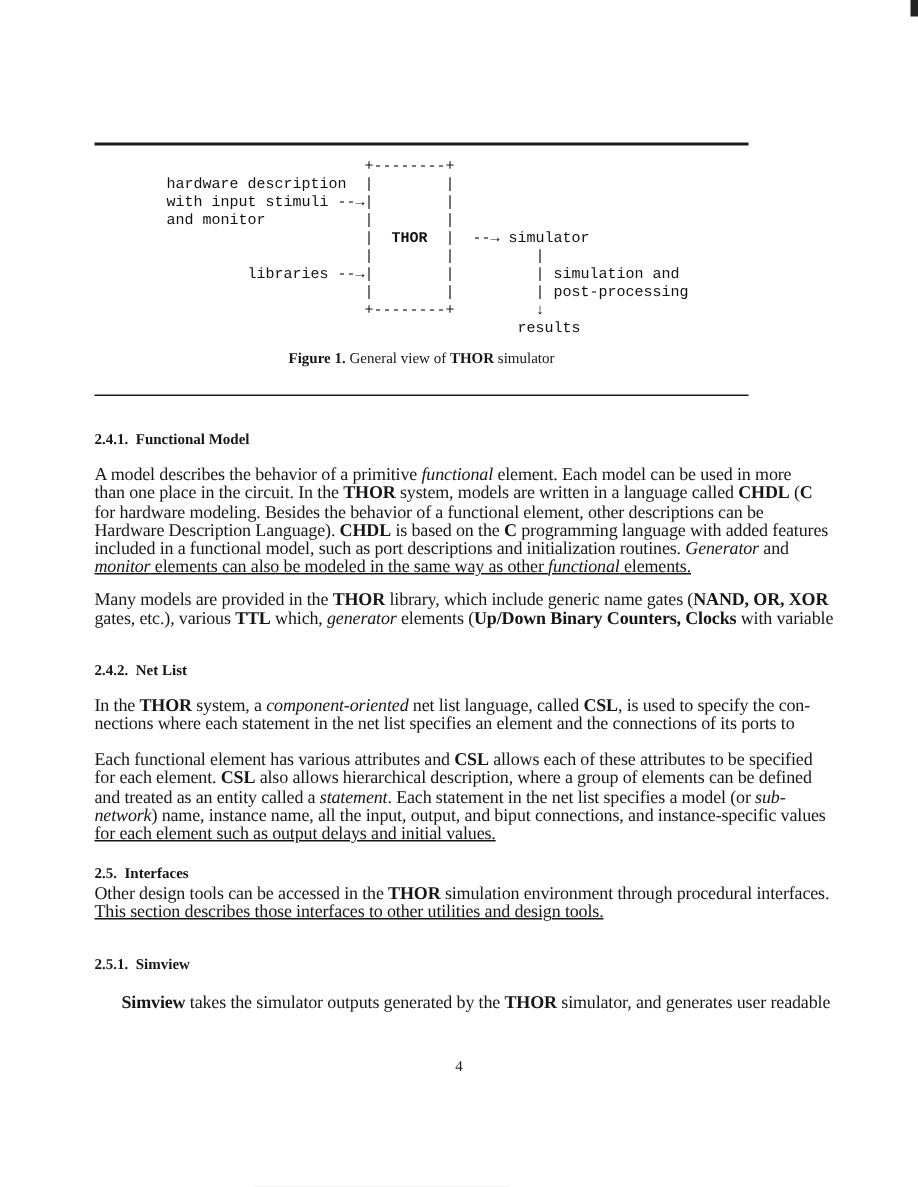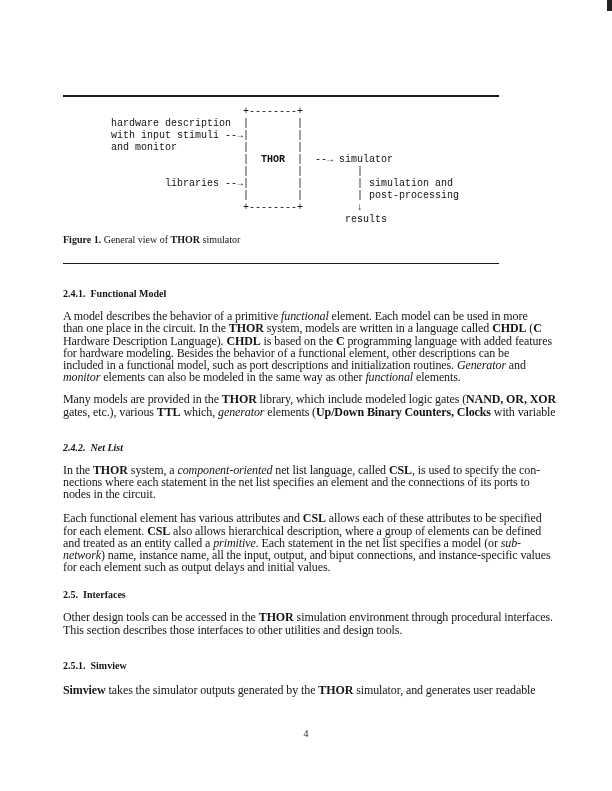--- a/index.html
+++ b/index.html
@@ -35,44 +35,44 @@
     font-size: 10px;
     line-height: 12px;
     color: #111111;
   }
   .dline { white-space: pre; }
   .caption {
     margin-top: 8px;
     font-size: 10px;
     line-height: 12px;
   }
-  .cline { }
+  .cline { text-align: center; }
   .heading {
     font-size: 10px;
     font-weight: bold;
     line-height: 12px;
     white-space: pre;
   }
   .h-241 { margin-top: 24px; }
-  .h-242 { margin-top: 24px; font-style: italic; }
+  .h-242 { margin-top: 24px; }
   .h-25  { margin-top: 16px; }
   .h-251 { margin-top: 24px; }
   .para { font-size: 12px; line-height: 12.2px; letter-spacing: -0.1px; }
   .pline {
     text-align: justify;
     text-align-last: justify;
     white-space: nowrap;
   }
-  .pline.last { text-align-last: left; }
+  .pline.last { text-align-last: left; text-decoration: underline; }
   .p-241-1 { margin-top: 10px; }
   .p-241-2 { margin-top: 10px; }
   .p-242-1 { margin-top: 10px; }
   .p-242-2 { margin-top: 12px; }
-  .p-25-1  { margin-top: 10px; }
-  .p-251-1 { margin-top: 12px; }
+  .p-25-1  { }
+  .p-251-1 { margin-top: 12px; margin-left: 18px; }
   .b { font-weight: bold; }
   .i { font-style: italic; }
   .pagenum {
     margin-top: 32px;
     width: 612px;
     text-align: center;
     font-size: 10px;
     line-height: 12px;
     color: #1a1a1a;
   }
@@ -103,40 +103,39 @@
     <div class="caption">
         <div class="cline"><span class="b">Figure 1.</span><span> General view of </span><span class="b">THOR</span><span> simulator</span></div>
       </div>
 
     <div class="rule rule-bottom"></div>
 
     <div class="heading h-241">2.4.1.  Functional Model</div>
     <div class="para p-241-1">
         <div class="pline"><span>A model describes the behavior of a primitive </span><span class="i">functional</span><span> element.  Each model can be used in more</span></div>
         <div class="pline"><span>than one place in the circuit.  In the </span><span class="b">THOR</span><span> system, models are written in a language called </span><span class="b">CHDL</span><span> (</span><span class="b">C</span></div>
+        <div class="pline"><span>for hardware modeling.  Besides the behavior of a functional element, other descriptions can be</span></div>
         <div class="pline"><span>Hardware Description Language).  </span><span class="b">CHDL</span><span> is based on the </span><span class="b">C</span><span> programming language with added features</span></div>
-        <div class="pline"><span>for hardware modeling.  Besides the behavior of a functional element, other descriptions can be</span></div>
         <div class="pline"><span>included in a functional model, such as port descriptions and initialization routines.  </span><span class="i">Generator</span><span> and</span></div>
         <div class="pline last"><span class="i">monitor</span><span> elements can also be modeled in the same way as other </span><span class="i">functional</span><span> elements.</span></div>
       </div>
     <div class="para p-241-2">
-        <div class="pline"><span>Many models are provided in the </span><span class="b">THOR</span><span> library, which include modeled logic gates (</span><span class="b">NAND, OR, XOR</span></div>
+        <div class="pline"><span>Many models are provided in the </span><span class="b">THOR</span><span> library, which include generic name gates (</span><span class="b">NAND, OR, XOR</span></div>
         <div class="pline"><span>gates, etc.), various </span><span class="b">TTL</span><span> which, </span><span class="i">generator</span><span> elements (</span><span class="b">Up/Down Binary Counters, Clocks</span><span> with variable</span></div>
       </div>
 
     <div class="heading h-242">2.4.2.  Net List</div>
     <div class="para p-242-1">
         <div class="pline"><span>In the </span><span class="b">THOR</span><span> system, a </span><span class="i">component-oriented</span><span> net list language, called </span><span class="b">CSL</span><span>, is used to specify the con-</span></div>
         <div class="pline"><span>nections where each statement in the net list specifies an element and the connections of its ports to</span></div>
-        <div class="pline last"><span>nodes in the circuit.</span></div>
       </div>
     <div class="para p-242-2">
         <div class="pline"><span>Each functional element has various attributes and </span><span class="b">CSL</span><span> allows each of these attributes to be specified</span></div>
         <div class="pline"><span>for each element.  </span><span class="b">CSL</span><span> also allows hierarchical description, where a group of elements can be defined</span></div>
-        <div class="pline"><span>and treated as an entity called a </span><span class="i">primitive</span><span>.  Each statement in the net list specifies a model (or </span><span class="i">sub-</span></div>
+        <div class="pline"><span>and treated as an entity called a </span><span class="i">statement</span><span>.  Each statement in the net list specifies a model (or </span><span class="i">sub-</span></div>
         <div class="pline"><span class="i">network</span><span>) name, instance name, all the input, output, and biput connections, and instance-specific values</span></div>
         <div class="pline last"><span>for each element such as output delays and initial values.</span></div>
       </div>
 
     <div class="heading h-25">2.5.  Interfaces</div>
     <div class="para p-25-1">
         <div class="pline"><span>Other design tools can be accessed in the </span><span class="b">THOR</span><span> simulation environment through procedural interfaces.</span></div>
         <div class="pline last"><span>This section describes those interfaces to other utilities and design tools.</span></div>
       </div>
 

